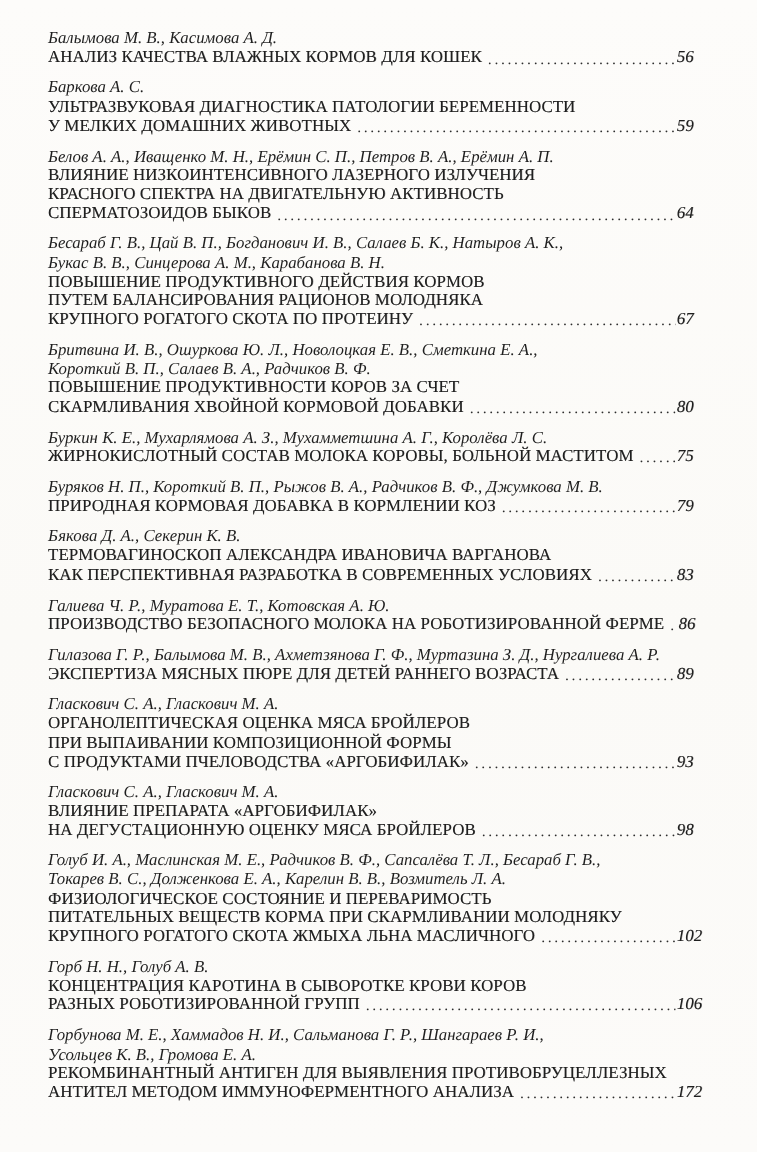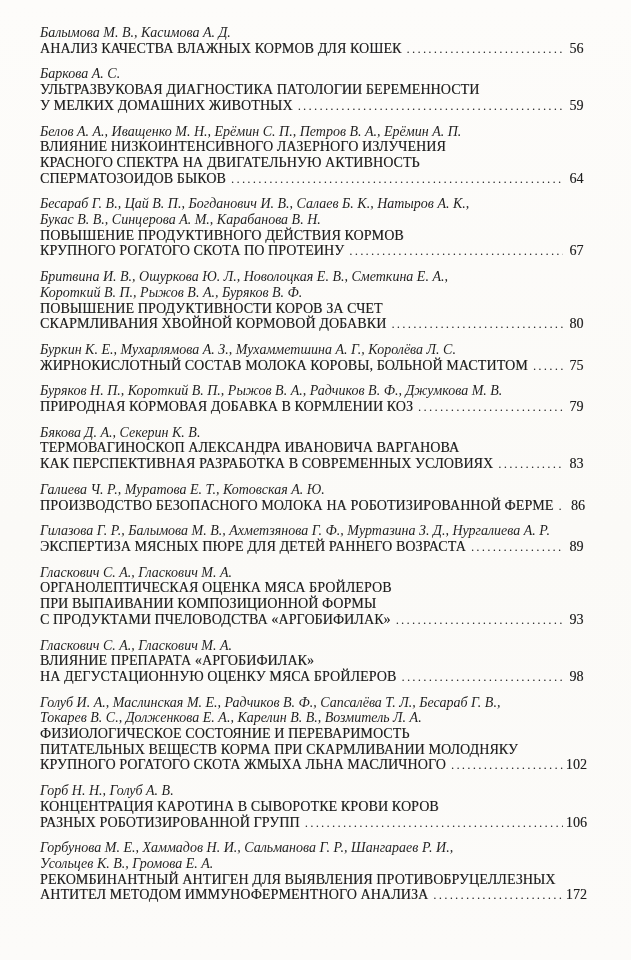--- a/index.html
+++ b/index.html
@@ -46,21 +46,22 @@
     letter-spacing: 2.2px;
     color: #2c2c2c;
     margin: 0 1px 0 5px;
     font-size: 13px;
     text-shadow: none;
   }
   .pagenum {
     flex: 0 0 auto;
     white-space: nowrap;
     min-width: 25px;
-    text-align: center;
+    text-align: left;
+    font-style: italic;
   }
 </style>
 </head>
 <body>
 
 <div class="page">
   <div>
   <div class="entry">
     <div class="authors">
           <div class="author-line">Балымова М. В., Касимова А. Д.</div>
@@ -103,32 +104,33 @@
         </div>
   </div>
 
   <div class="entry">
     <div class="authors">
           <div class="author-line">Бесараб Г. В., Цай В. П., Богданович И. В., Салаев Б. К., Натыров А. К.,</div>
           <div class="author-line">Букас В. В., Синцерова А. М., Карабанова В. Н.</div>
         </div>
     <div class="title">
           <div class="title-line">ПОВЫШЕНИЕ ПРОДУКТИВНОГО ДЕЙСТВИЯ КОРМОВ</div>
+          <div class="title-line">ПУТЕМ БАЛАНСИРОВАНИЯ РАЦИОНОВ МОЛОДНЯКА</div>
           <div class="title-row">
             <span class="title-text">КРУПНОГО РОГАТОГО СКОТА ПО ПРОТЕИНУ</span>
             <span class="leader">................................................................................................................................................................</span>
             <span class="pagenum">67</span>
           </div>
         </div>
   </div>
 
   <div class="entry">
     <div class="authors">
           <div class="author-line">Бритвина И. В., Ошуркова Ю. Л., Новолоцкая Е. В., Сметкина Е. А.,</div>
-          <div class="author-line">Короткий В. П., Рыжов В. А., Буряков В. Ф.</div>
+          <div class="author-line">Короткий В. П., Салаев В. А., Радчиков В. Ф.</div>
         </div>
     <div class="title">
           <div class="title-line">ПОВЫШЕНИЕ ПРОДУКТИВНОСТИ КОРОВ ЗА СЧЕТ</div>
           <div class="title-row">
             <span class="title-text">СКАРМЛИВАНИЯ ХВОЙНОЙ КОРМОВОЙ ДОБАВКИ</span>
             <span class="leader">................................................................................................................................................................</span>
             <span class="pagenum">80</span>
           </div>
         </div>
   </div>

